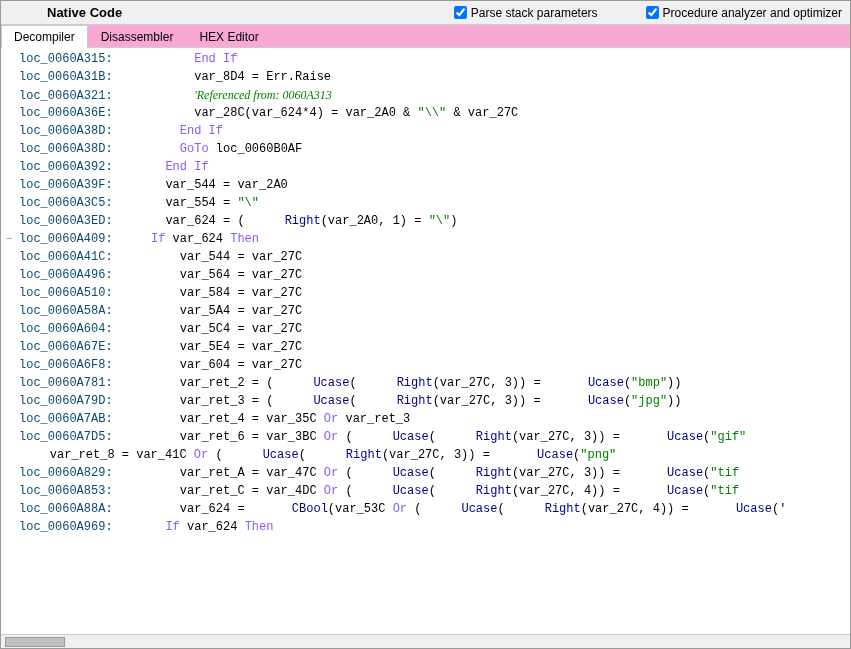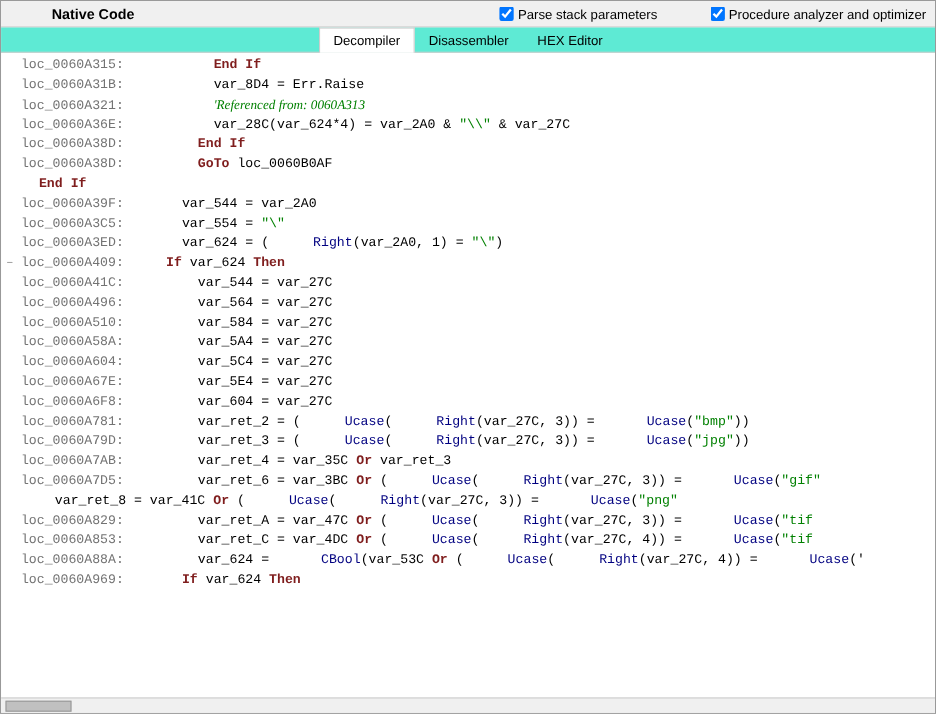--- a/index.html
+++ b/index.html
@@ -44,24 +44,23 @@
       align-items: center;
       gap: 4px;
       margin-left: 32px;
     }
     .checkbox-item input[type="checkbox"] {
       width: 13px;
       height: 13px;
     }
     .tabs {
       display: flex;
-      background: #5eead4;
+      background: #f9a8d4;
       border-bottom: 1px solid #ccc;
       flex-shrink: 0;
-      justify-content: center;
     }
     .tab {
       padding: 4px 12px;
       font-family: Arial, sans-serif;
       font-size: 12px;
       cursor: pointer;
       border: 1px solid transparent;
       border-bottom: none;
       margin-bottom: -1px;
     }
@@ -98,30 +97,30 @@
     }
     .collapse-btn {
       width: 16px;
       flex-shrink: 0;
       text-align: center;
       color: #888;
       font-size: 10px;
       cursor: pointer;
     }
     .addr {
-      color: #737373;
+      color: #0c4a6e;
       width: 130px;
       flex-shrink: 0;
       padding-left: 2px;
     }
     .code-content {
       flex: 1;
       padding-left: 4px;
     }
-    .kw { color: #7f1d1d; font-weight: bold; }
+    .kw { color: #8b5cf6; font-weight: normal; }
     .str { color: #008000; }
     .comment { color: #008000; font-style: italic; font-family: Liberation Serif, serif; }
     .func { color: #000080; padding-left: 40px; }
     .scrollbar-h {
       height: 14px;
       background: #f0f0f0;
       border-top: 1px solid #ccc;
       display: flex;
       align-items: center;
       flex-shrink: 0;
@@ -206,20 +205,21 @@
         <div class="code-line">
           <span class="collapse-btn">&nbsp;</span>
           <span class="addr">loc_0060A38D:</span>
           <span class="code-content">
             &nbsp;&nbsp;&nbsp;&nbsp;<span class="kw">GoTo</span> loc_0060B0AF
           </span>
         </div>
 
         <div class="code-line">
           <span class="collapse-btn">&nbsp;</span>
+          <span class="addr">loc_0060A392:</span>
           <span class="code-content">
             &nbsp;&nbsp;<span class="kw">End If</span>
           </span>
         </div>
 
         <div class="code-line">
           <span class="collapse-btn">&nbsp;</span>
           <span class="addr">loc_0060A39F:</span>
           <span class="code-content">
             &nbsp;&nbsp;var_544 = var_2A0

